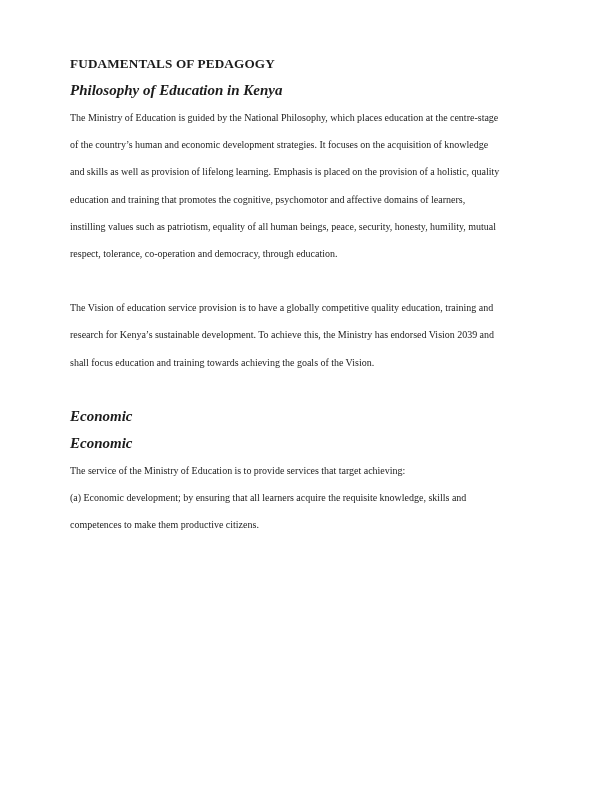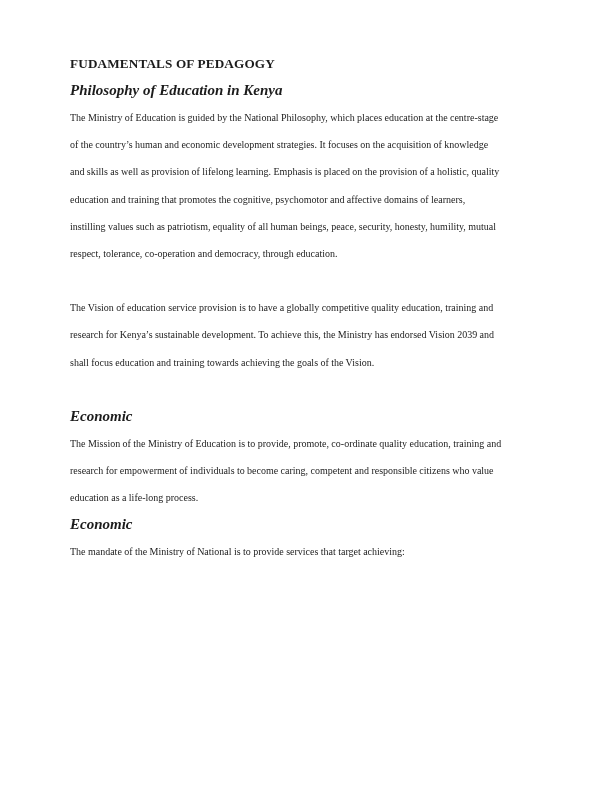--- a/index.html
+++ b/index.html
@@ -68,21 +68,21 @@
 
     <div class="spacer-line"></div>
 
 
     <p class="body-para">The Vision of education service provision is to have a globally competitive quality education, training and research for Kenya’s sustainable development. To achieve this, the Ministry has endorsed Vision 2039 and shall focus education and training towards achieving the goals of the Vision.</p>
 
     <div class="spacer-line"></div>
 
     <h2 class="section-heading">Economic</h2>
 
-    <p class="body-para">The Mission of the Ministry of Education is to provide, promote, co-ordinate quality education, training and research for empowerment of individuals to become caring, competent and responsible citizens who value education as a life-long process.</p>
 
     <h2 class="section-heading">Economic</h2>
 
-    <p class="body-para">The mandate of the Ministry of National is to provide services that target achieving:</p>
+    <p class="body-para">The service of the Ministry of Education is to provide services that target achieving:</p>
 
+    <p class="body-para">(a) Economic development; by ensuring that all learners acquire the requisite knowledge, skills and competences to make them productive citizens.</p>
 
   </div>
 </div>
 
 </body></html>

